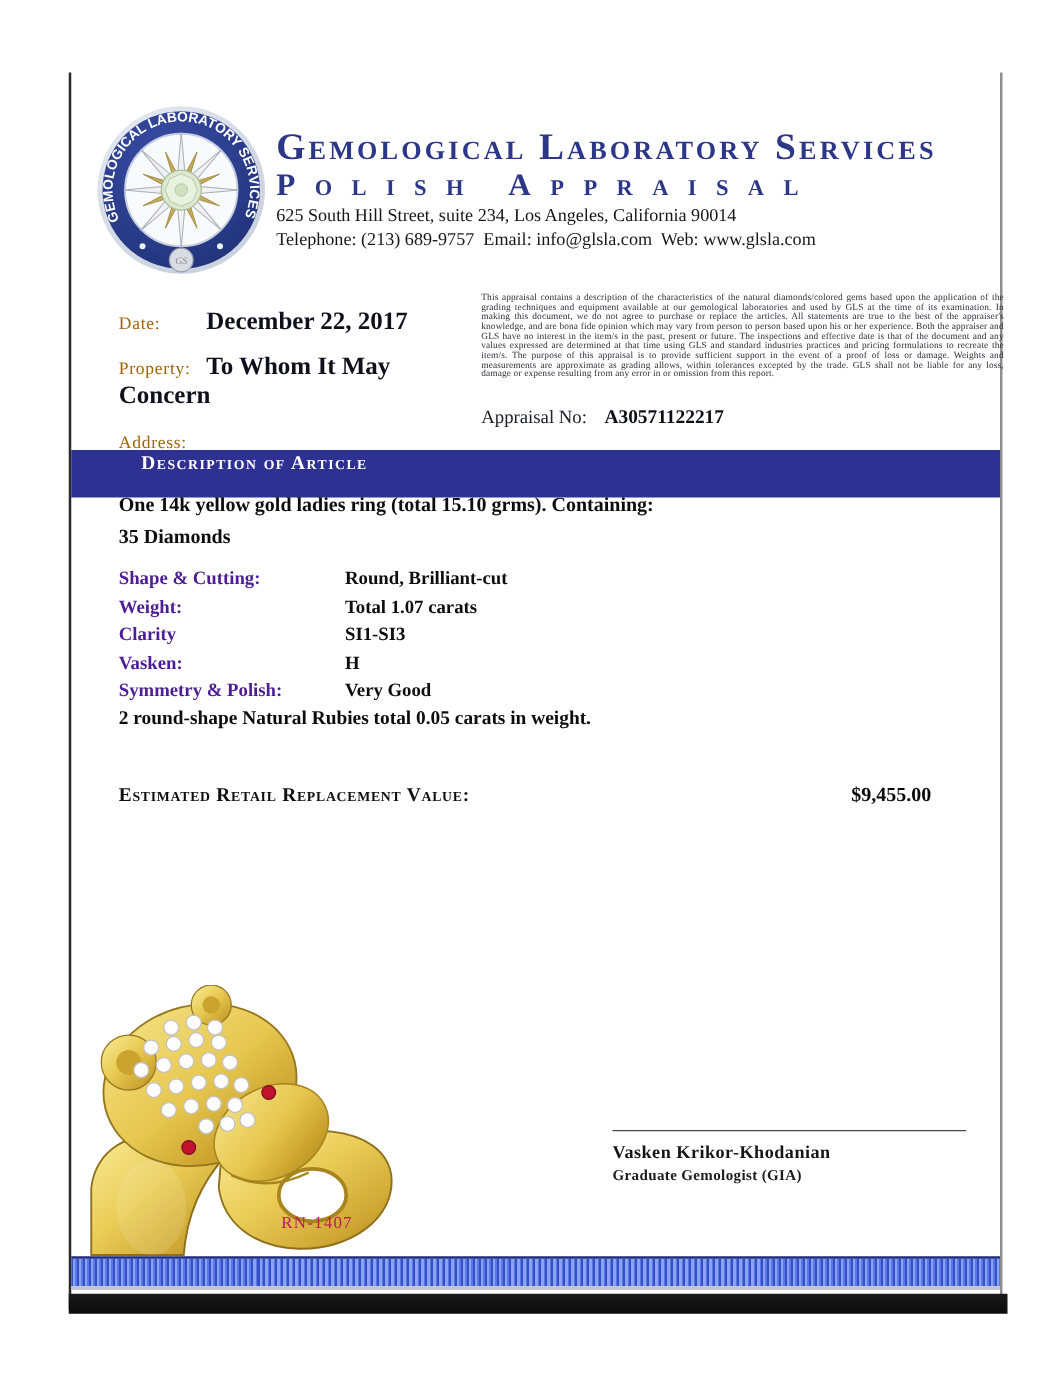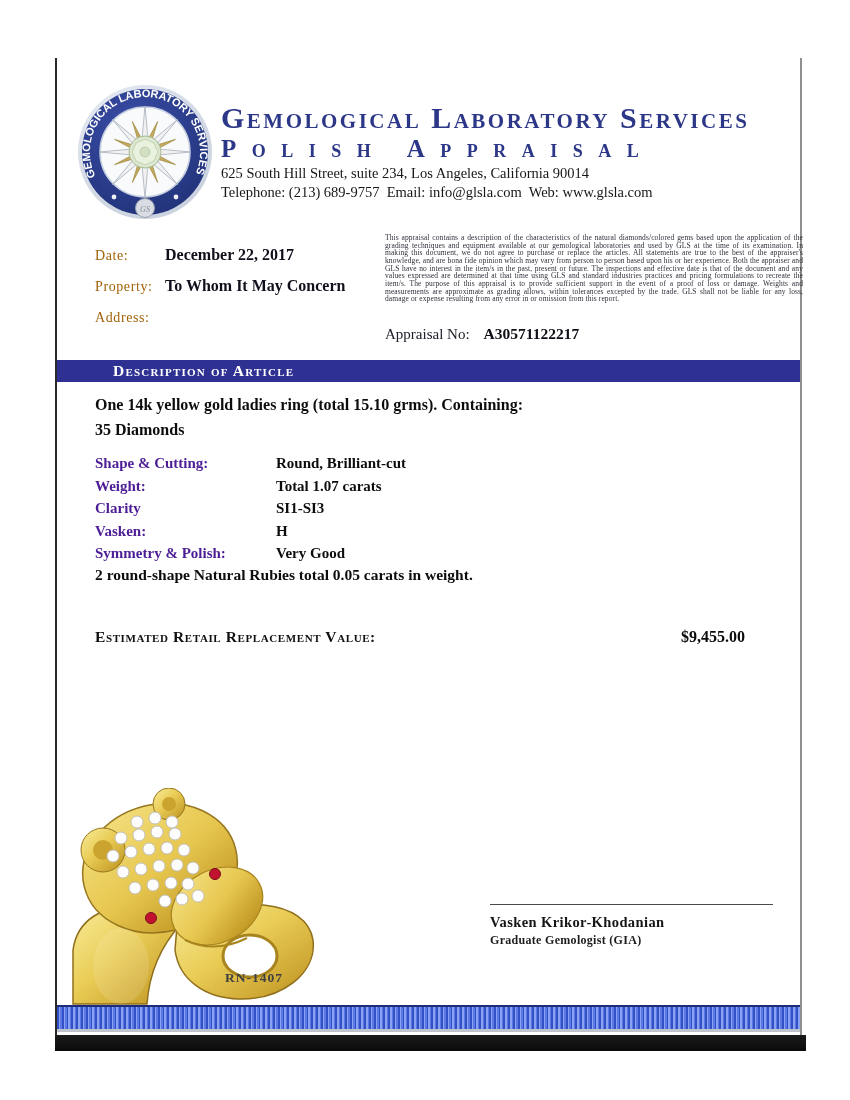--- a/index.html
+++ b/index.html
@@ -27,52 +27,52 @@
   }
   .org-address, .org-contact {
     font-size:14.5px; color:#161616; line-height:19px; white-space:pre; font-weight:500;
   }
   
   .meta-left { position:absolute; left:38px; top:188px; width:280px; }
   .meta-row { margin-bottom:13px; min-height:18px; }
   .meta-label {
     display:inline-block; width:66px; color:#a16207; font-size:14px; letter-spacing:0.6px;
   }
-  .meta-value { font-weight:bold; color:#10101c; font-size:16px; }
+  .meta-value { font-weight:bold; color:#10101c; font-size:20px; }
   .disclaimer {
     position:absolute; left:328px; top:176px; width:418px;
     font-size:7.5px; line-height:7.65px; color:#2e2e3a;
     text-align:justify; letter-spacing:0.1px;
   }
   .appraisal-no { position:absolute; left:328px; top:267px; font-size:15px; color:#20202a;text-align:center; }
   .appraisal-no .num { font-weight:bold; margin-left:14px; font-size:15.5px; color:#0e0e16; }
   
   .section-bar {
-    position:absolute; left:0; top:302px; width:100%; height:22px;
+    position:absolute; left:0; top:302px; width:100%; height:38px;
     background:#2e3192; color:#fff; line-height:22px; padding-left:56px;
     font-variant:small-caps; font-weight:bold; font-size:15.5px; letter-spacing:1.2px;
   }
   
   .desc-text { position:absolute; left:38px; top:334px; width:660px;
     font-weight:bold; font-size:16px; line-height:25px; color:#0d0d0d; }
   .specs { position:absolute; left:38px; top:394px; }
   .spec-row { line-height:21.5px; }
   .spec-label { display:inline-block; width:177px; font-weight:bold; color:#4c1d95; font-size:15px; }
   .spec-value { font-weight:bold; color:#0d0d0d; font-size:15px; }
   .rubies-line { position:absolute; left:38px; top:508px; font-weight:bold; font-size:15.5px; color:#0d0d0d; }
   
   .value-row { position:absolute; left:38px; top:570px; width:650px;
     display:flex; justify-content:space-between; align-items:baseline; }
   .value-label { font-variant:small-caps; font-weight:bold; font-size:15.5px;
     letter-spacing:0.6px; color:#101010; }
   .value-amount { font-weight:bold; font-size:16px; color:#0b0b0b; }
   
   .ring-photo { position:absolute; left:8px; top:730px; width:300px; height:218px; }
-  .rn-ref { position:absolute; left:168px; top:912px; font-weight:bold;
-    font-size:13.5px; letter-spacing:1px; color:#404040; }
+  .rn-ref { position:absolute; left:168px; top:912px; font-weight:normal;
+    font-size:13.5px; letter-spacing:1px; color:#be185d; }
   
   .signature { position:absolute; left:433px; top:846px; width:283px;
     border-top:1.5px solid #4a4a4a; padding-top:9px; }
   .sig-name { font-weight:bold; font-size:14.5px; color:#151515; letter-spacing:0.4px; }
   .sig-title { font-weight:bold; font-size:12px; color:#1c1c1c; margin-top:2px; letter-spacing:0.3px; }
   
   .band-blue {
     position:absolute; left:0; top:947px; width:100%; height:27px;
     background:repeating-linear-gradient(90deg,
       #3450c6 0px, #3450c6 1.8px,

